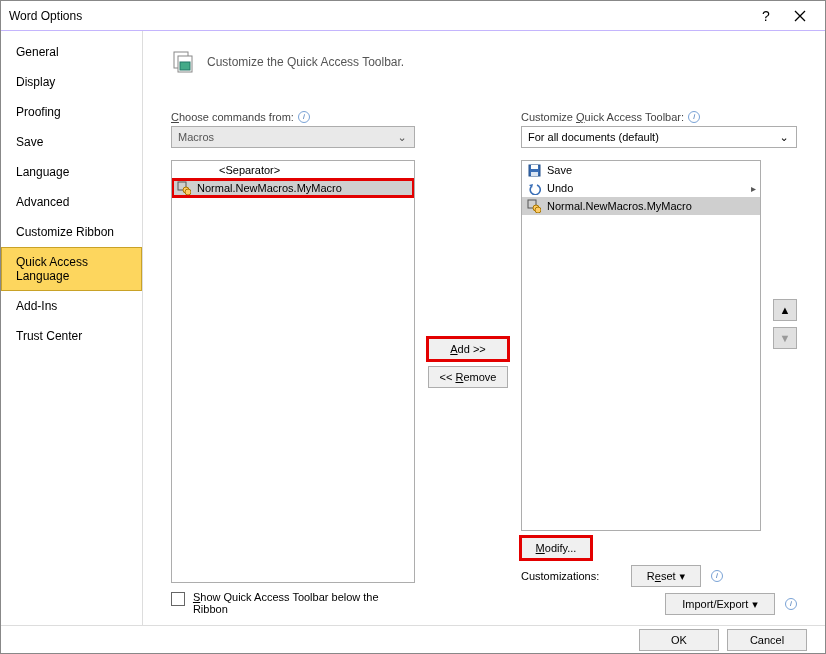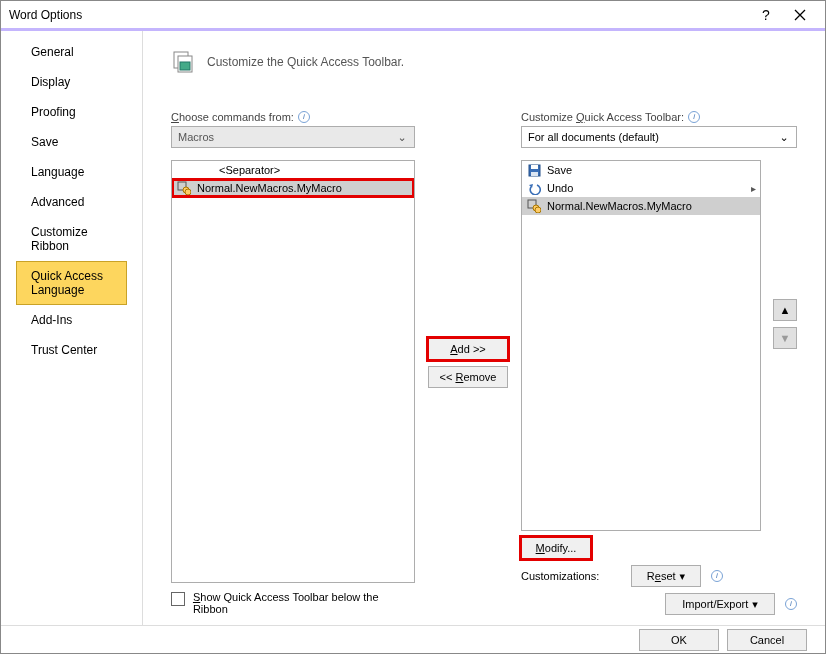--- a/index.html
+++ b/index.html
@@ -19,41 +19,41 @@
     border: 1px solid #888;
     display: flex;
     flex-direction: column;
     background: #fff;
   }
   .titlebar {
     height: 30px;
     display: flex;
     align-items: center;
     padding: 0 8px;
-    border-bottom: 3px solid #c4b5fd;
+    border-bottom: 1px solid #c4b5fd;
   }
   .titlebar .title { flex: 1; font-size: 12px; }
   .titlebar .sys-btn {
     width: 34px;
     height: 28px;
     display: flex;
     align-items: center;
     justify-content: center;
     font-size: 14px;
     cursor: pointer;
   }
   .content {
     flex: 1;
     display: flex;
     min-height: 0;
   }
   .sidebar {
     width: 142px;
     border-right: 1px solid #ddd;
-    padding: 6px 15px;
+    padding: 6px 0;
   }
   .sidebar-item {
     padding: 7px 10px 7px 14px;
     cursor: pointer;
     border: 1px solid transparent;
   }
   .sidebar-item.selected {
     background: #fdd65e;
     border: 1px solid #c9a227;
   }

